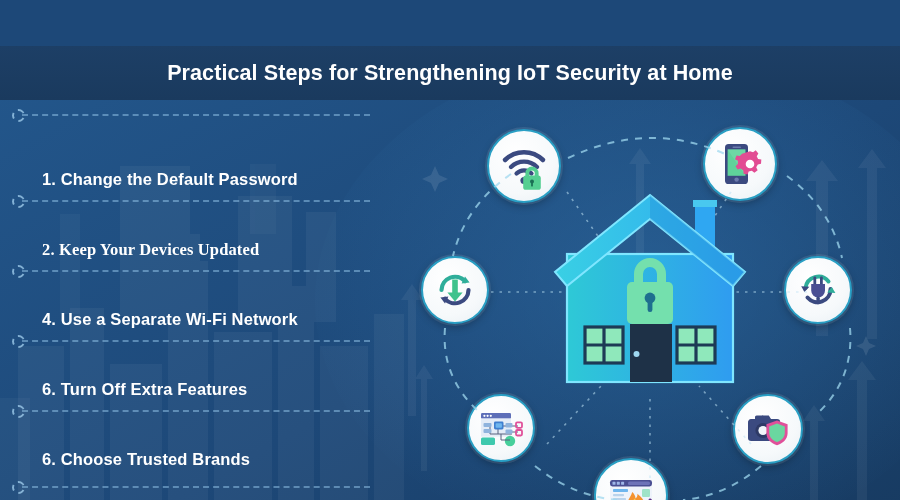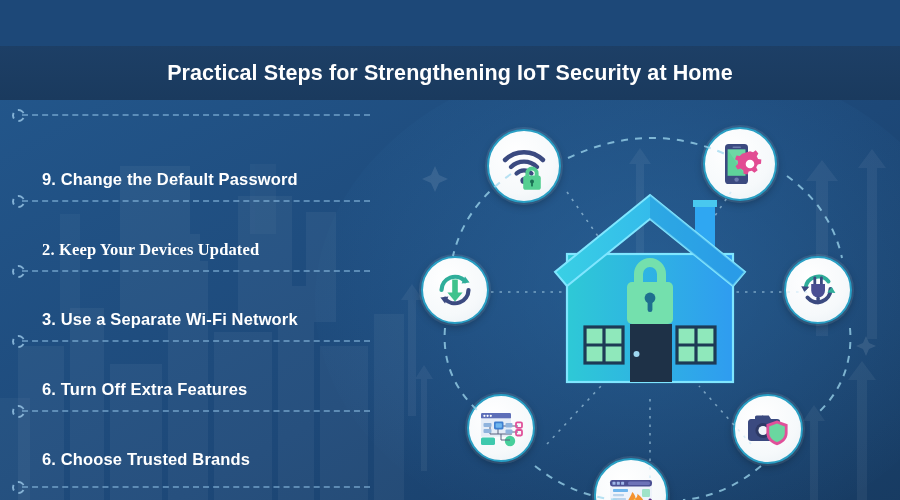--- a/index.html
+++ b/index.html
@@ -155,31 +155,31 @@
 
   <div id="header">
     <div id="header-title">Practical Steps for Strengthening IoT Security at Home</div>
   </div>
 
   <div id="list-panel">
 
     <div class="divider" style="top:14px;">
       <span class="dot-marker"></span>
     </div>
-    <div class="list-item" style="top:70px;">9. Change the Default Password</div>
+    <div class="list-item" style="top:70px;">1. Change the Default Password</div>
 
     <div class="divider" style="top:100px;">
       <span class="dot-marker"></span>
     </div>
     <div class="list-item" style="top:140px;font-family:Liberation Serif, serif;">2. Keep Your Devices Updated</div>
 
     <div class="divider" style="top:170px;">
       <span class="dot-marker"></span>
     </div>
-    <div class="list-item" style="top:210px;">3. Use a Separate Wi-Fi Network</div>
+    <div class="list-item" style="top:210px;">4. Use a Separate Wi-Fi Network</div>
 
     <div class="divider" style="top:240px;">
       <span class="dot-marker"></span>
     </div>
     <div class="list-item" style="top:280px;">6. Turn Off Extra Features</div>
 
     <div class="divider" style="top:310px;">
       <span class="dot-marker"></span>
     </div>
     <div class="list-item" style="top:350px;">6. Choose Trusted Brands</div>

